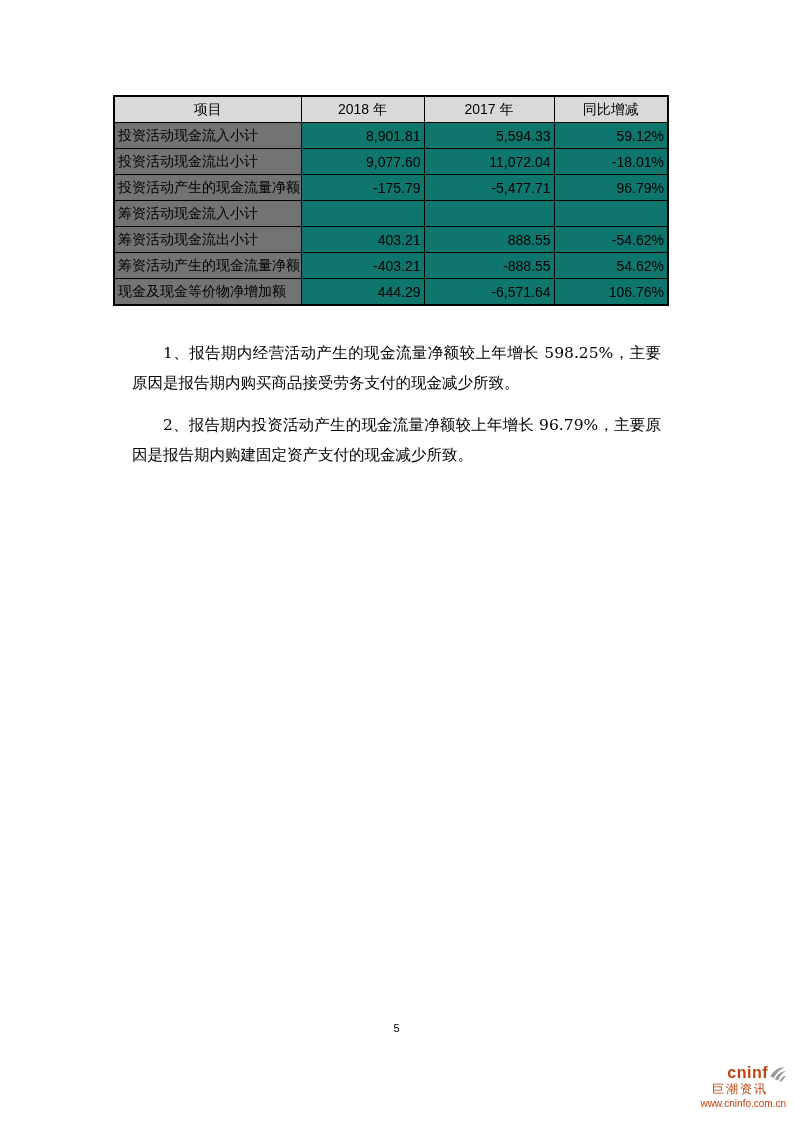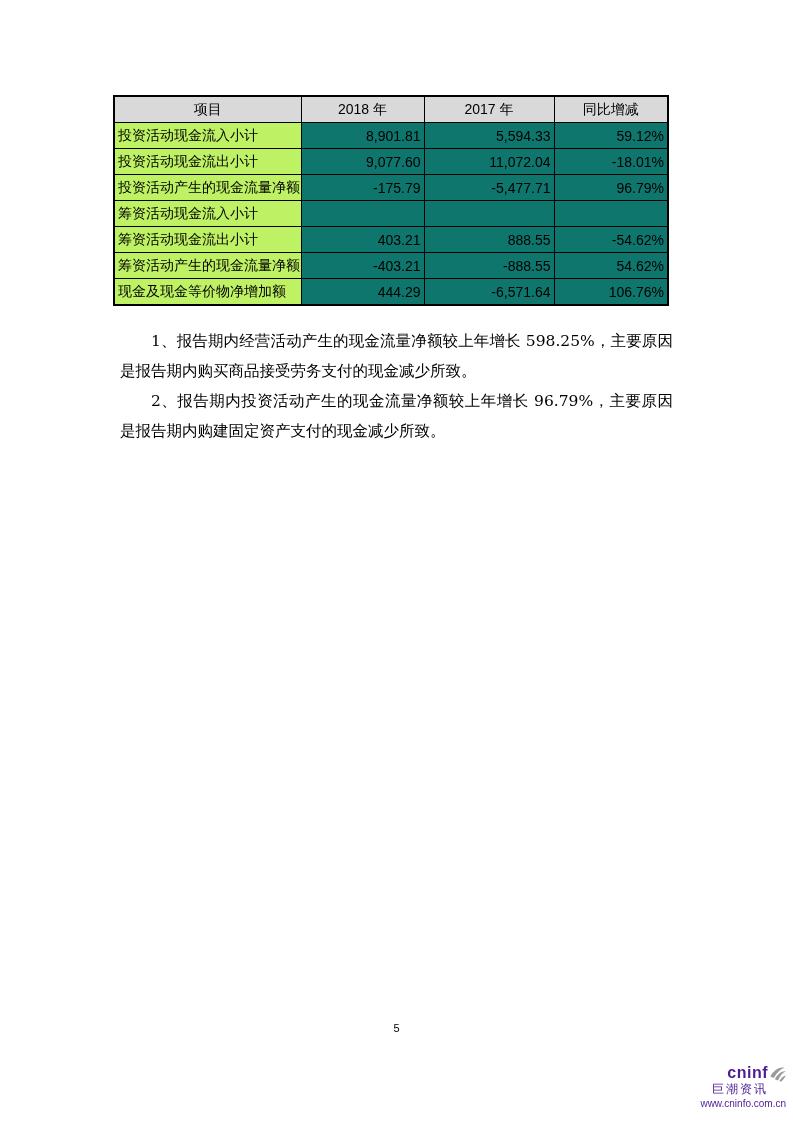--- a/index.html
+++ b/index.html
@@ -45,42 +45,42 @@
     margin-left: 33px;
   }
   table.fin-table { border: 2px solid #000000; }
   table.fin-table th {
     background: #d9d9d9;
     font-weight: normal;
     text-align: center;
     font-family: "Liberation Sans", "DejaVu Sans", sans-serif;
   }
   table.fin-table td.item-col {
-    background: #bef264;
+    background: #737373;
     text-align: left;
     font-family: "DejaVu Serif", serif;
   }
   table.fin-table td.num-col {
     background: #0f766e;
     text-align: right;
     font-family: "Liberation Sans", "DejaVu Sans", sans-serif;
   }
 
   
   .paragraphs {
     position: absolute;
     left: 120px;
     top: 326px;
     width: 553px;
     font-size: 15.5px;
     line-height: 30px;
     text-align: justify;
   }
   .paragraphs p {
-    margin: 0;
+    margin: 12px;
     text-indent: 2em;
   }
 
   
   .date-line {
     position: absolute;
     left: 0;
     top: 608px;
     width: 656px;
     text-align: right;
@@ -97,21 +97,21 @@
     font-size: 11px;
     font-family: "Liberation Sans", "DejaVu Sans", sans-serif;
   }
 
   
   .footer-logo {
     position: absolute;
     right: 7px;
     bottom: 13px;
     text-align: right;
-    color: #4c1d95;
+    color: #c2410c;
     font-family: "Liberation Sans", "DejaVu Sans", sans-serif;
     line-height: 1.1;
   }
   .footer-logo .brand-row {
     display: flex;
     align-items: center;
     justify-content: flex-end;
     gap: 1px;
   }
   .footer-logo .brand-text {

